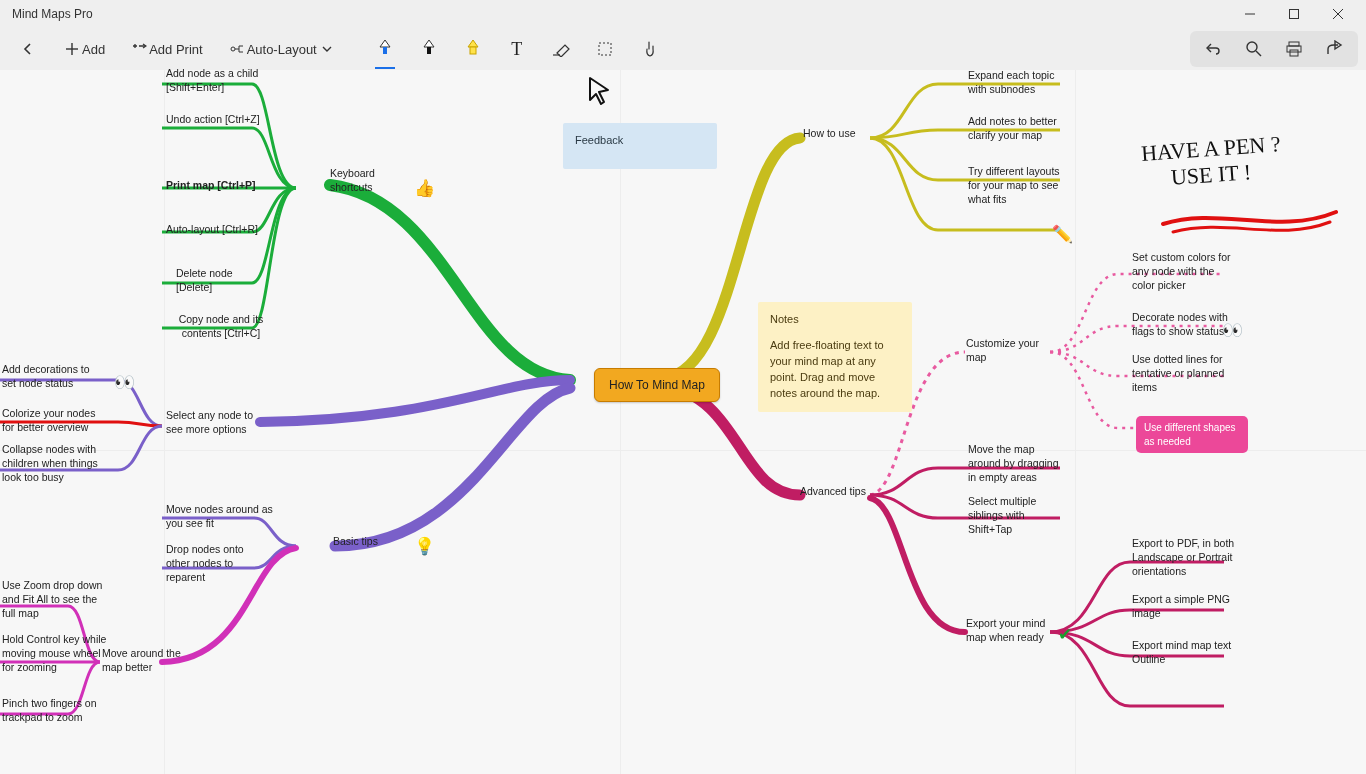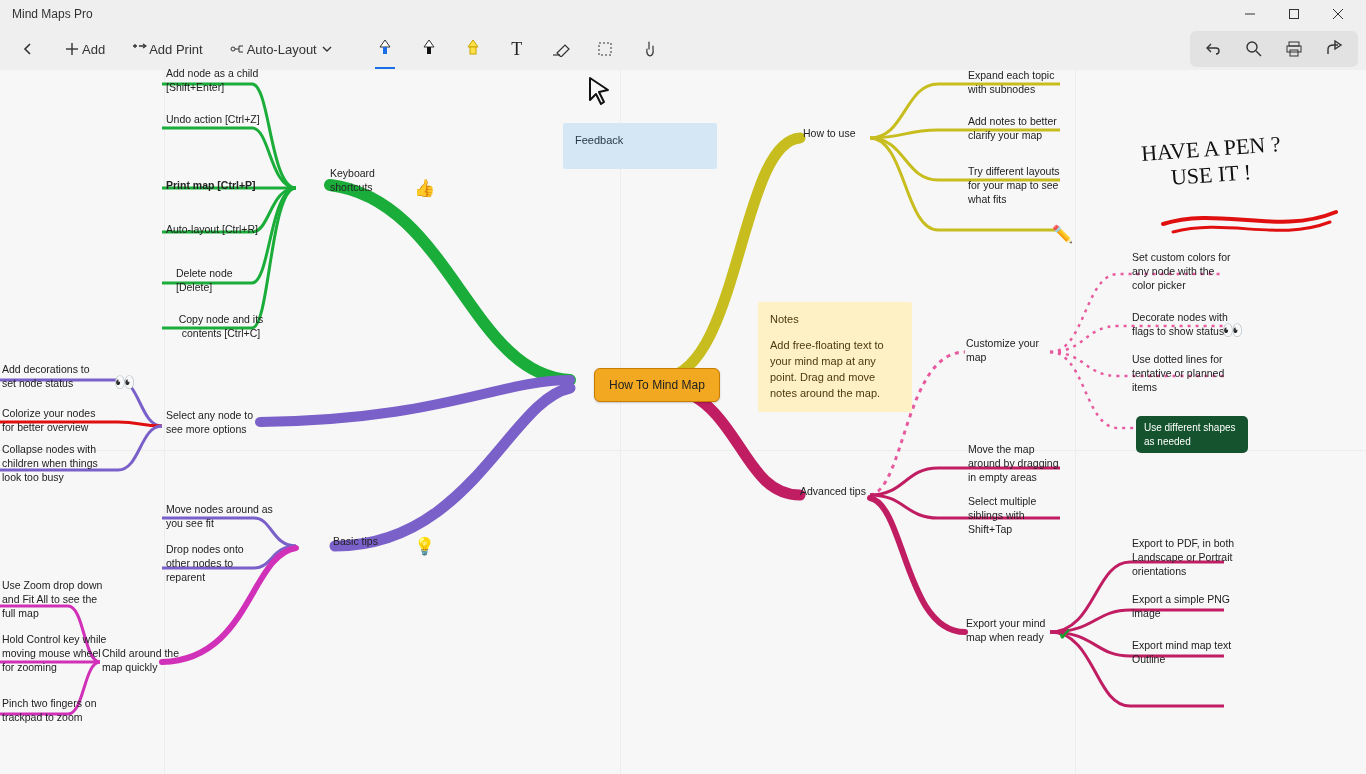--- a/index.html
+++ b/index.html
@@ -21,21 +21,21 @@
   .tb-right .tb-btn{padding:0 8px;}
   
   .canvas{position:relative;width:1366px;height:704px;background:#f7f7f7;}
   .canvas .hgrid{position:absolute;left:0;right:0;border-top:1px solid #ededed;}
   .canvas .vgrid{position:absolute;top:0;bottom:0;border-left:1px solid #ededed;}
   
   svg.connectors{position:absolute;left:0;top:0;width:1366px;height:704px;pointer-events:none;}
   
   .node{position:absolute;font-size:10.5px;line-height:1.35;color:#222;max-width:170px;}
   .node.center{background:#f2a820;border:1px solid #c77c00;border-radius:6px;padding:8px 14px;font-size:12px;box-shadow:0 1px 2px rgba(0,0,0,.2);}
-  .node.pill{background:#14532d;color:#fff;border-radius:5px;padding:5px 8px;font-size:10px;}
+  .node.pill{background:#ec4899;color:#fff;border-radius:5px;padding:5px 8px;font-size:10px;}
   
   .sticky{position:absolute;padding:10px 12px;font-size:11px;line-height:1.45;border-radius:2px;}
   .sticky .h{font-size:11px;margin-bottom:10px;}
   .sticky.blue{background:#d5e6f4;color:#2a3a45;width:130px;}
   .sticky.yellow{background:#fdf1c5;color:#4a3b10;width:130px;}
   
   .deco{position:absolute;font-size:17px;}
   
   .ink{position:absolute;}
 </style>
@@ -258,21 +258,21 @@
     <div class="h">Feedback</div>
   </div>
   <div class="sticky yellow" style="left:758px;top:232px;">
     <div class="h">Notes</div>
     <div>Add free-floating text to your mind map at any point. Drag and move notes around the map.</div>
   </div>
 
   <div class="node" style="left:330px;top:96px;width:80px;">Keyboard shortcuts</div>
   <div class="node" style="left:166px;top:338px;width:100px;">Select any node to see more options</div>
   <div class="node" style="left:333px;top:464px;">Basic tips</div>
-  <div class="node" style="left:102px;top:576px;width:80px;">Child around the map quickly</div>
+  <div class="node" style="left:102px;top:576px;width:80px;">Move around the map better</div>
   <div class="node" style="left:803px;top:56px;">How to use</div>
   <div class="node" style="left:966px;top:266px;width:90px;">Customize your map</div>
   <div class="node" style="left:800px;top:414px;">Advanced tips</div>
   <div class="node" style="left:966px;top:546px;width:90px;">Export your mind map when ready</div>
 
   <div class="node" style="left:166px;top:-4px;width:95px;">Add node as a child [Shift+Enter]</div>
   <div class="node" style="left:166px;top:42px;width:95px;">Undo action [Ctrl+Z]</div>
   <div class="node" style="left:166px;top:108px;width:95px;font-weight:bold;">Print map [Ctrl+P]</div>
   <div class="node" style="left:166px;top:152px;width:110px;">Auto-layout [Ctrl+R]</div>
   <div class="node" style="left:176px;top:196px;width:95px;">Delete node [Delete]</div>

